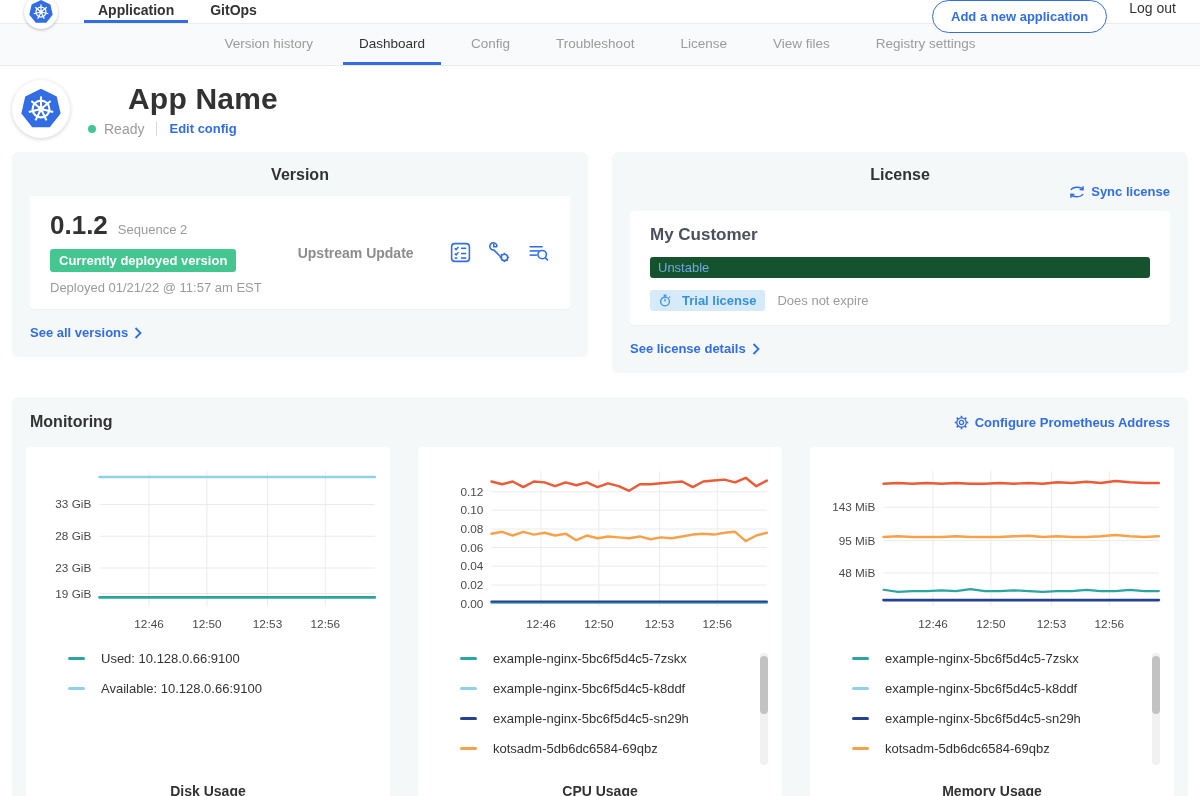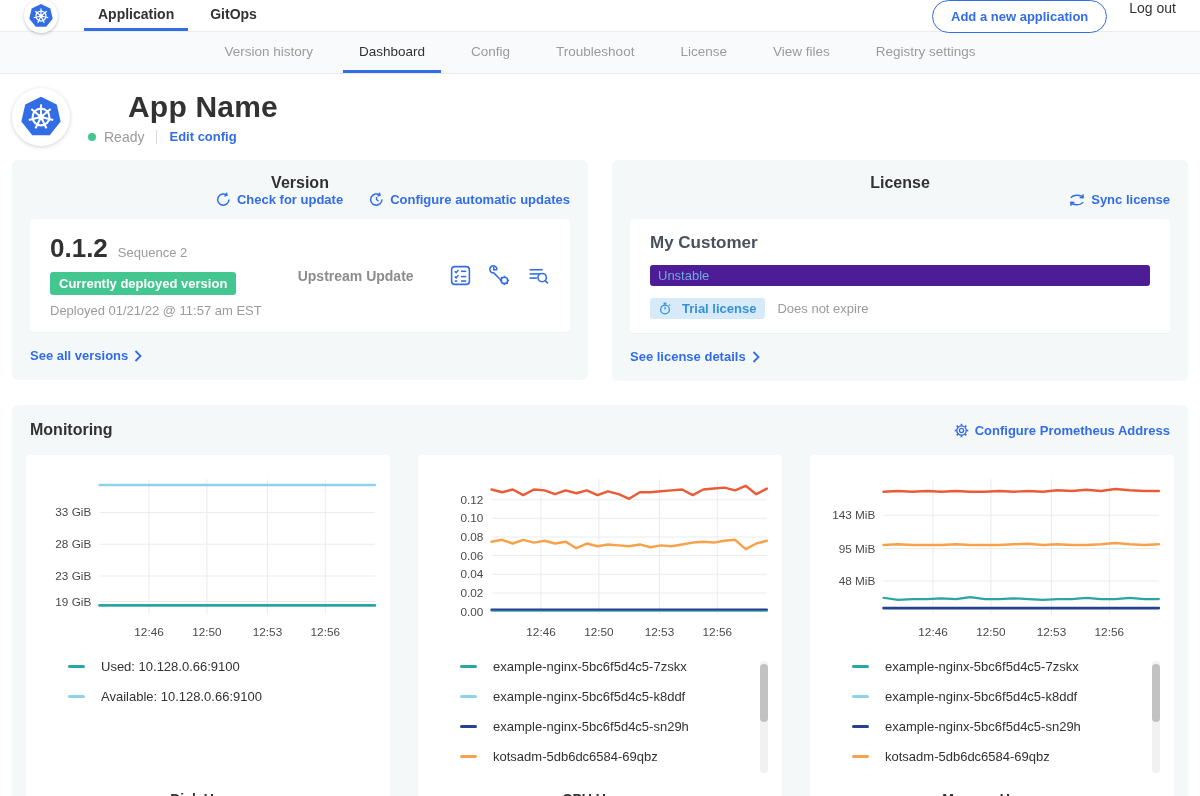--- a/index.html
+++ b/index.html
@@ -1,20 +1,20 @@
 <!DOCTYPE html>
 <html><head>
 <meta charset="utf-8">
 <style>
   * { box-sizing: border-box; margin: 0; padding: 0; }
   html,body { width:1200px; height:796px; overflow:hidden; background:#fff;
     font-family:"Liberation Sans", sans-serif; color:#323232; }
 
   
-  .topnav { height:32px; display:flex; align-items:stretch; padding:0 24px;
+  .topnav { height:24px; display:flex; align-items:stretch; padding:0 24px;
     border-bottom:1px solid #ececec; background:#fff; }
   .brand { display:flex; align-items:center; margin-right:26px; }
   .brand-badge { width:34px; height:34px; border-radius:50%; background:#fff;
     box-shadow:0 1px 3px rgba(0,0,0,.25); display:flex; align-items:center; justify-content:center; }
   .topnav-tabs { display:flex; align-items:stretch; gap:8px; }
   .toptab { display:flex; align-items:center; padding:0 14px; font-size:14px; font-weight:bold;
     color:#323232; cursor:pointer; border-bottom:3px solid transparent; }
   .toptab.active { border-bottom-color:#326de6; }
   .topnav-right { margin-left:auto; display:flex; align-items:flex-start; gap:22px; }
   .add-app-btn { border:1px solid #326de6; color:#326de6; background:#fff; font-weight:bold;
@@ -57,21 +57,21 @@
   .ver-seq { font-size:13px; color:#9b9b9b; }
   .deployed-badge { display:inline-block; margin-top:8px; background:#44c690; color:#fff;
     font-size:13px; font-weight:bold; padding:4px 9px; border-radius:3px; }
   .deployed-at { margin-top:8px; font-size:13px; color:#9b9b9b; }
   .upstream { font-size:14px; font-weight:bold; color:#8c8c8c; margin:0 auto; }
   .ver-icons { display:flex; gap:16px; align-items:center; margin-left:auto; }
   .panel-foot { margin-top:14px; }
 
   .cust-row { display:flex; gap:12px;flex-direction:column; }
   .cust-name { font-size:17px; font-weight:bold; color:#4a505c; }
-  .badge-unstable { background:#4c1d95; color:#71a7e2; font-size:13px; padding:3px 8px; border-radius:3px; }
+  .badge-unstable { background:#14532d; color:#71a7e2; font-size:13px; padding:3px 8px; border-radius:3px; }
   .lic-row { display:flex; align-items:center; gap:12px; margin-top:12px; }
   .badge-trial { background:#d6eaf9; color:#3791d6; font-size:13px; font-weight:bold;
     padding:3px 9px; border-radius:3px; display:inline-flex; align-items:center; gap:11px; }
   .lic-exp { font-size:13px; color:#9b9b9b; }
 
   
   .monitoring { margin:24px 12px 0; background:#f5f8f9; border-radius:6px; padding:16px 14px 20px; }
   .mon-head { display:flex; align-items:center; padding:0 4px; }
   .mon-title { font-size:16px; font-weight:bold; }
   .mon-link { margin-left:auto; }
@@ -157,37 +157,20 @@
       <span class="vdiv"></span>
       <span class="link">Edit config</span>
     </div>
   </div>
 </div>
 
 <div class="cards-row">
   <div class="panel">
     <div class="panel-head">
       <span class="panel-title">Version</span>
-      <span class="panel-links">
-        <span class="link">
-          <svg width="15" height="15" viewBox="0 0 16 16" fill="none" stroke="#326de6" stroke-width="1.6">
-            <path d="M13.8 8 a6 6 0 1 1 -2.2 -4.6"></path>
-              <polyline points="11.2,0.6 11.8,3.6 8.9,4.4" stroke-width="1.4"></polyline>
-          </svg>
-          <span>Check for update</span>
-        </span>
-        <span class="link">
-          <svg width="15" height="15" viewBox="0 0 16 16" fill="none" stroke="#326de6" stroke-width="1.6">
-            <path d="M13.8 8 a6 6 0 1 1 -2.2 -4.6"></path>
-              <polyline points="11.2,0.6 11.8,3.6 8.9,4.4" stroke-width="1.4"></polyline>
-            <polyline points="8,5.2 8,8.2 10.2,9.4" stroke-width="1.4"></polyline>
-          </svg>
-          <span>Configure automatic updates</span>
-        </span>
-      </span>
     </div>
     <div class="inner-card version-inner">
       <div class="ver-left">
         <div class="ver-row">
           <span class="ver-num">0.1.2</span>
           <span class="ver-seq">Sequence 2</span>
         </div>
         <span class="deployed-badge">Currently deployed version</span>
         <div class="deployed-at">Deployed 01/21/22 @ 11:57 am EST</div>
       </div>

